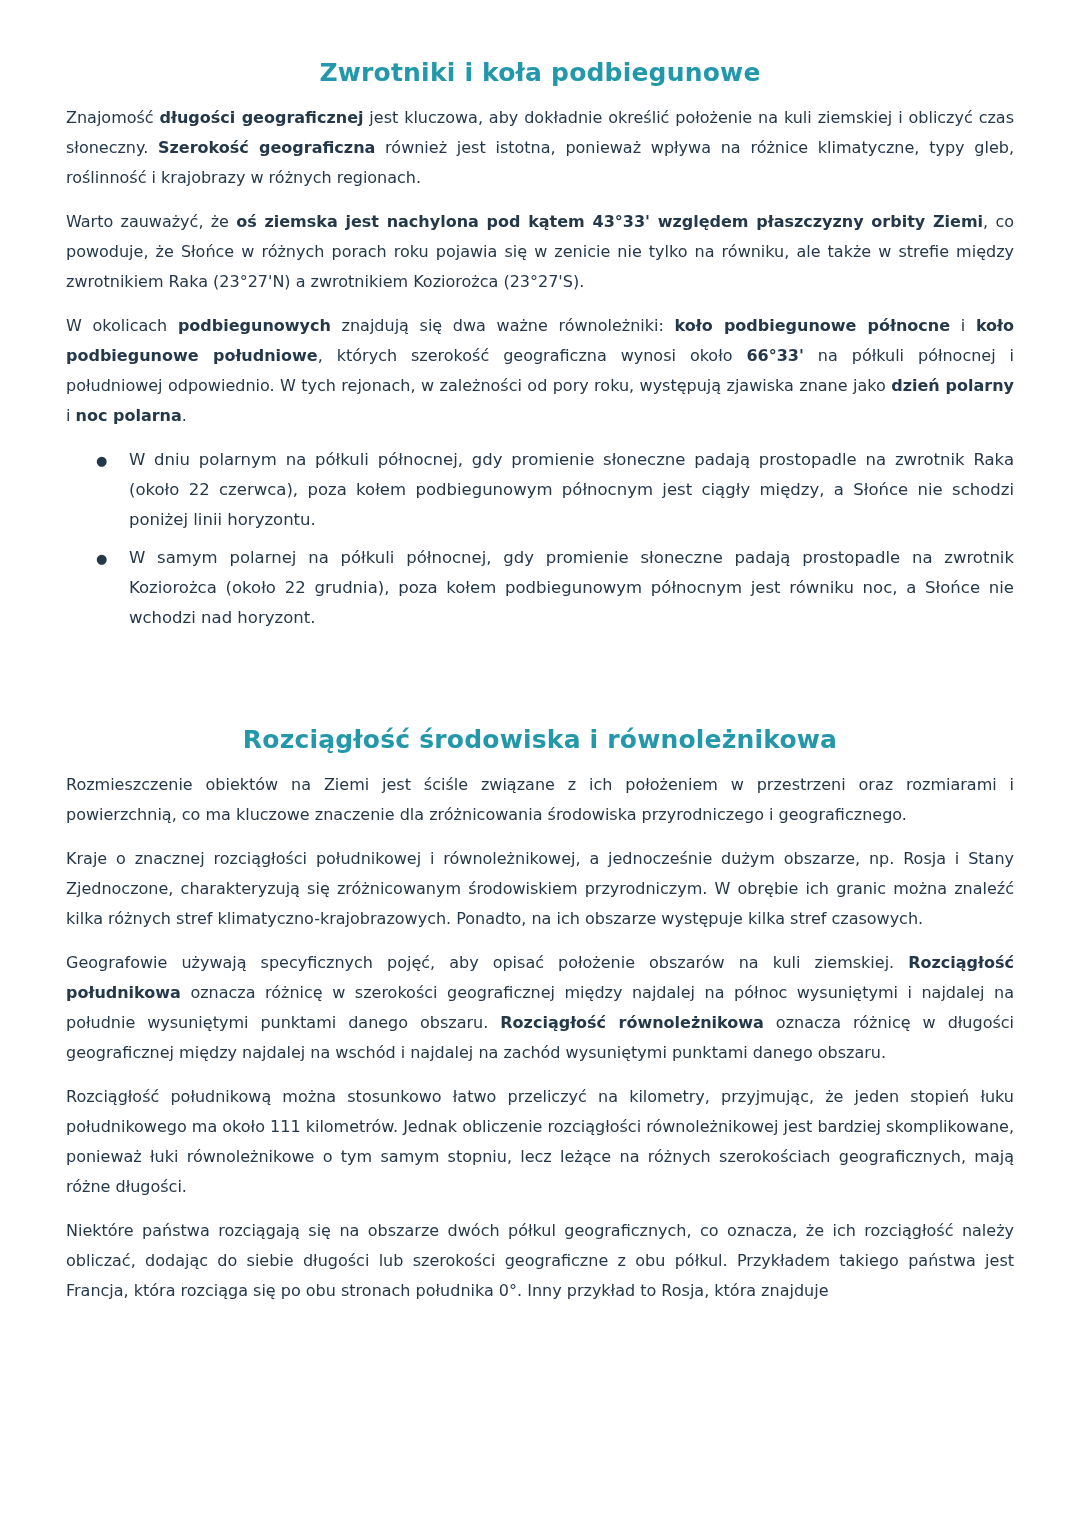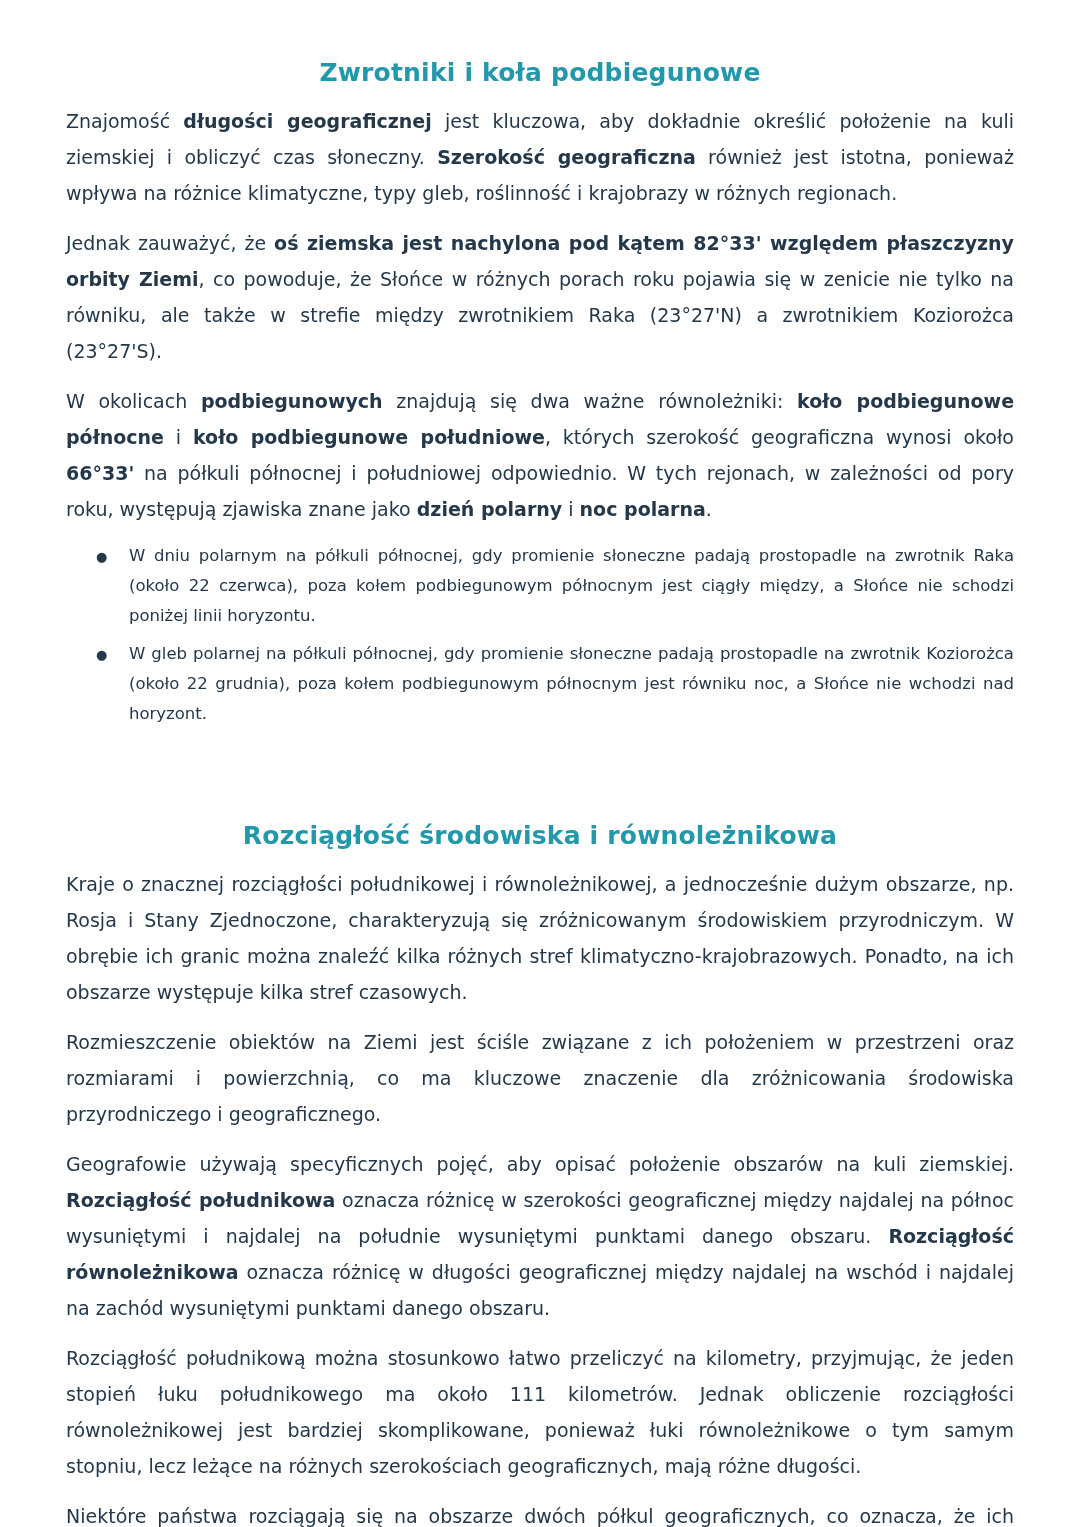--- a/index.html
+++ b/index.html
@@ -23,22 +23,22 @@
   .section-title{
     font-family:"DejaVu Sans","Liberation Sans",sans-serif;
     font-size:25px;
     font-weight:700;
     color:var(--accent);
     text-align:center;
     letter-spacing:0.2px;
     margin-bottom:16px;
   }
   .para{
-    font-size:19px;
-    line-height:36px;
+    font-size:16px;
+    line-height:30px;
     text-align:justify;
     margin-bottom:14px;
     color:var(--text);
   }
   .para span.b{font-weight:700;}
   .bullet-list{
     list-style:none;
     margin:0 0 14px 0;
     padding-left:63px;
   }
@@ -65,33 +65,33 @@
 </style>
 </head>
 <body>
 
 <div class="page">
 
   <section class="section-tropics">
     <h1 class="section-title">Zwrotniki i koła podbiegunowe</h1>
 
     <p class="para"><span>Znajomość </span><span class="b">długości geograficznej</span><span> jest kluczowa, aby dokładnie określić położenie na kuli ziemskiej i obliczyć czas słoneczny. </span><span class="b">Szerokość geograficzna</span><span> również jest istotna, ponieważ wpływa na różnice klimatyczne, typy gleb, roślinność i krajobrazy w różnych regionach.</span></p>
-    <p class="para"><span>Jednak zauważyć, że </span><span class="b">oś ziemska jest nachylona pod kątem 82°33' względem płaszczyzny orbity Ziemi</span><span>, co powoduje, że Słońce w różnych porach roku pojawia się w zenicie nie tylko na równiku, ale także w strefie między zwrotnikiem Raka (23°27'N) a zwrotnikiem Koziorożca (23°27'S).</span></p>
+    <p class="para"><span>Warto zauważyć, że </span><span class="b">oś ziemska jest nachylona pod kątem 43°33' względem płaszczyzny orbity Ziemi</span><span>, co powoduje, że Słońce w różnych porach roku pojawia się w zenicie nie tylko na równiku, ale także w strefie między zwrotnikiem Raka (23°27'N) a zwrotnikiem Koziorożca (23°27'S).</span></p>
     <p class="para"><span>W okolicach </span><span class="b">podbiegunowych</span><span> znajdują się dwa ważne równoleżniki: </span><span class="b">koło podbiegunowe północne</span><span> i </span><span class="b">koło podbiegunowe południowe</span><span>, których szerokość geograficzna wynosi około </span><span class="b">66°33'</span><span> na półkuli północnej i południowej odpowiednio. W tych rejonach, w zależności od pory roku, występują zjawiska znane jako </span><span class="b">dzień polarny</span><span> i </span><span class="b">noc polarna</span><span>.</span></p>
 
     <ul class="bullet-list">
       <li class="bullet-item"><span>W </span><span class="b">dniu polarnym</span><span> na półkuli północnej, gdy promienie słoneczne padają prostopadle na zwrotnik Raka (około 22 czerwca), poza kołem podbiegunowym północnym jest </span><span class="b">ciągły między</span><span>, a Słońce nie schodzi poniżej linii horyzontu.</span></li>
-      <li class="bullet-item"><span>W </span><span class="b">gleb polarnej</span><span> na półkuli północnej, gdy promienie słoneczne padają prostopadle na zwrotnik Koziorożca (około 22 grudnia), poza kołem podbiegunowym północnym jest </span><span class="b">równiku noc</span><span>, a Słońce nie wchodzi nad horyzont.</span></li>
+      <li class="bullet-item"><span>W </span><span class="b">samym polarnej</span><span> na półkuli północnej, gdy promienie słoneczne padają prostopadle na zwrotnik Koziorożca (około 22 grudnia), poza kołem podbiegunowym północnym jest </span><span class="b">równiku noc</span><span>, a Słońce nie wchodzi nad horyzont.</span></li>
     </ul>
 
   </section>
 
   <section class="section-extent">
     <h1 class="section-title">Rozciągłość środowiska i równoleżnikowa</h1>
 
+    <p class="para"><span>Rozmieszczenie obiektów na Ziemi jest ściśle związane z ich położeniem w przestrzeni oraz rozmiarami i powierzchnią, co ma kluczowe znaczenie dla zróżnicowania środowiska przyrodniczego i geograficznego.</span></p>
     <p class="para"><span>Kraje o znacznej rozciągłości południkowej i równoleżnikowej, a jednocześnie dużym obszarze, np. Rosja i Stany Zjednoczone, charakteryzują się zróżnicowanym środowiskiem przyrodniczym. W obrębie ich granic można znaleźć kilka różnych stref klimatyczno-krajobrazowych. Ponadto, na ich obszarze występuje kilka stref czasowych.</span></p>
-    <p class="para"><span>Rozmieszczenie obiektów na Ziemi jest ściśle związane z ich położeniem w przestrzeni oraz rozmiarami i powierzchnią, co ma kluczowe znaczenie dla zróżnicowania środowiska przyrodniczego i geograficznego.</span></p>
     <p class="para"><span>Geografowie używają specyficznych pojęć, aby opisać położenie obszarów na kuli ziemskiej. </span><span class="b">Rozciągłość południkowa</span><span> oznacza różnicę w szerokości geograficznej między najdalej na północ wysuniętymi i najdalej na południe wysuniętymi punktami danego obszaru. </span><span class="b">Rozciągłość równoleżnikowa</span><span> oznacza różnicę w długości geograficznej między najdalej na wschód i najdalej na zachód wysuniętymi punktami danego obszaru.</span></p>
     <p class="para"><span>Rozciągłość południkową można stosunkowo łatwo przeliczyć na kilometry, przyjmując, że jeden stopień łuku południkowego ma około 111 kilometrów. Jednak obliczenie rozciągłości równoleżnikowej jest bardziej skomplikowane, ponieważ łuki równoleżnikowe o tym samym stopniu, lecz leżące na różnych szerokościach geograficznych, mają różne długości.</span></p>
     <p class="para"><span>Niektóre państwa rozciągają się na obszarze dwóch półkul geograficznych, co oznacza, że ich rozciągłość należy obliczać, dodając do siebie długości lub szerokości geograficzne z obu półkul. Przykładem takiego państwa jest Francja, która rozciąga się po obu stronach południka 0°. Inny przykład to Rosja, która znajduje</span></p>
   </section>
 
 </div>
 
 </body></html>

